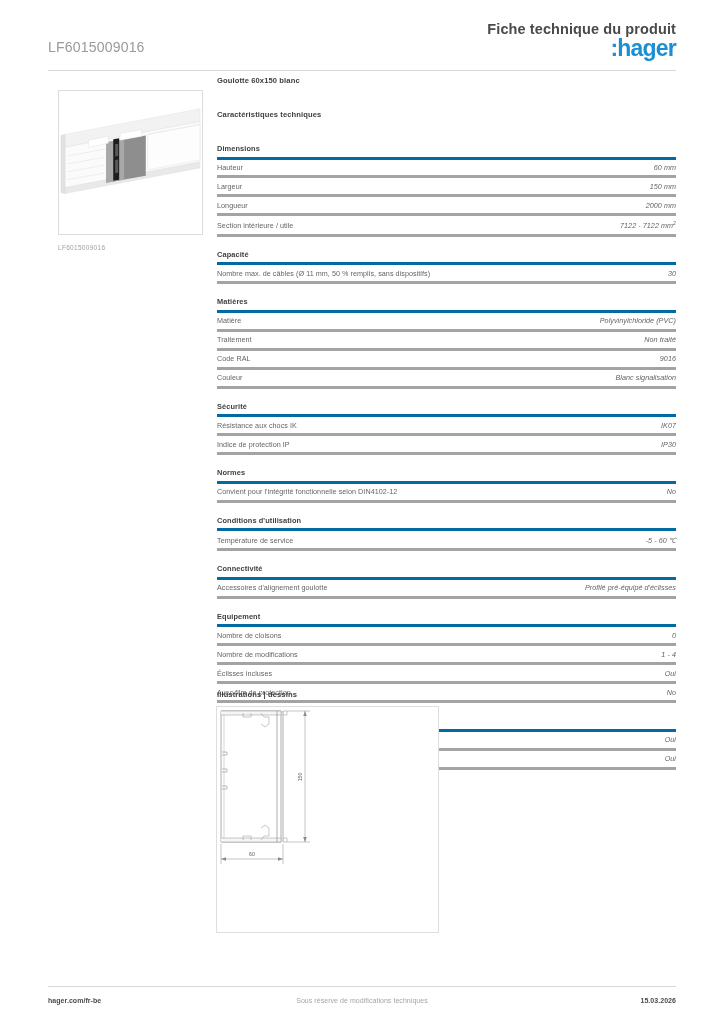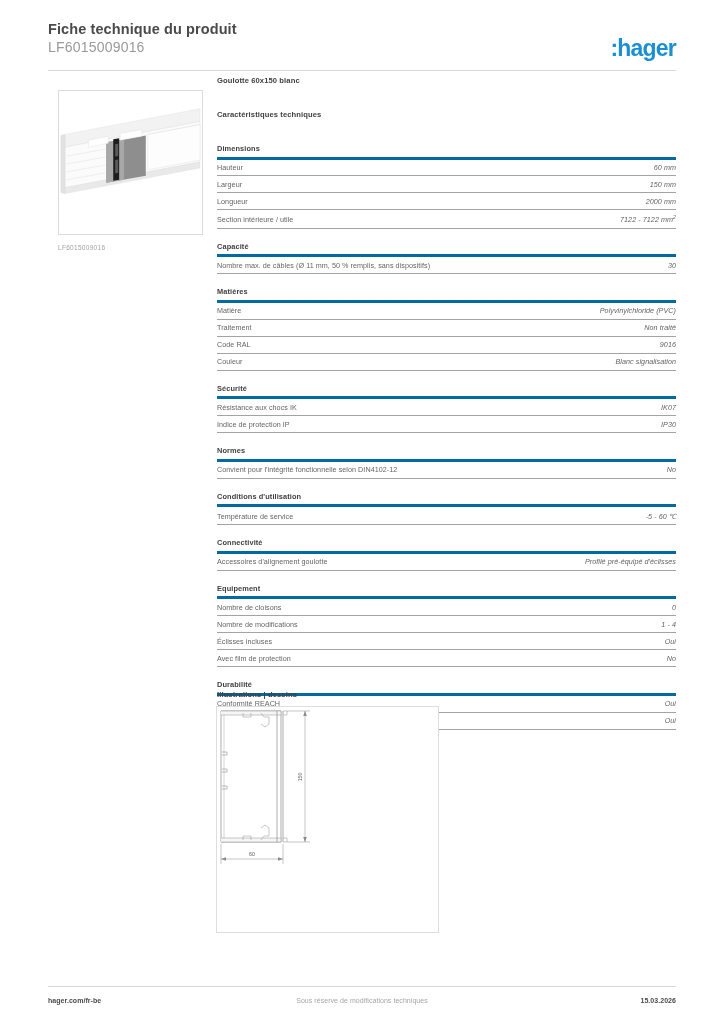--- a/index.html
+++ b/index.html
@@ -26,20 +26,21 @@
     top: 20px;
     width: 628px;
     height: 52px;
   }
   .doc-title {
     font-size: 14.5px;
     font-weight: bold;
     color: #4a4a4a;
     letter-spacing: 0.1px;
     line-height: 18px;
+    text-align: right;
   }
   .doc-subtitle {
     font-size: 14px;
     font-weight: normal;
     color: #9a9a9a;
     line-height: 18px;
     letter-spacing: 0.2px;
   }
   .brand-logo {
     position: absolute;
@@ -115,21 +116,21 @@
     letter-spacing: 0.1px;
     padding-bottom: 3.5px;
     border-bottom: 3px solid #0369a1;
   }
   .row {
     display: flex;
     justify-content: space-between;
     align-items: baseline;
     font-size: 7.2px;
     color: #646464;
-    border-bottom: 1px solid #a3a3a3;
+    border-bottom: 3px solid #a3a3a3;
     padding: 3.6px 0 3.4px 0;
     letter-spacing: 0.05px;
     gap: 44px;
   }
   .row .k { text-align: left; padding-right: 10px; }
   .row .v { text-align: right; white-space: nowrap; font-style: italic; }
   .sup { font-size: 5.2px; vertical-align: super; }
 
   
   .illus-title {

